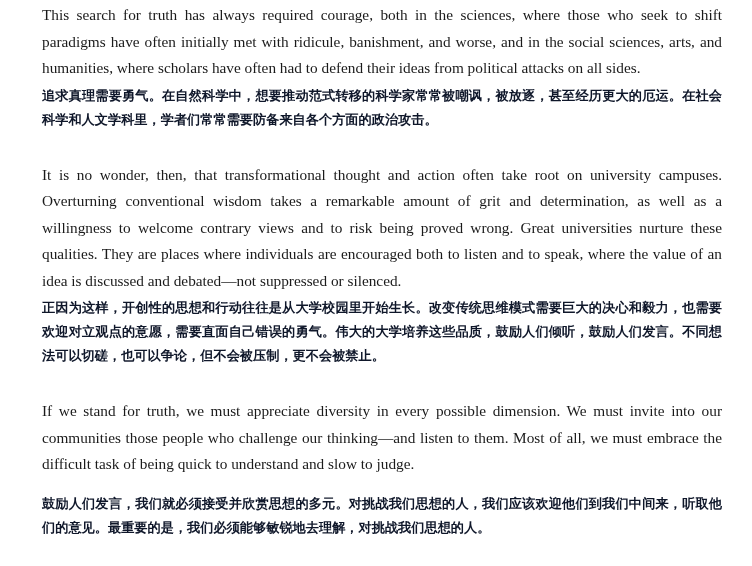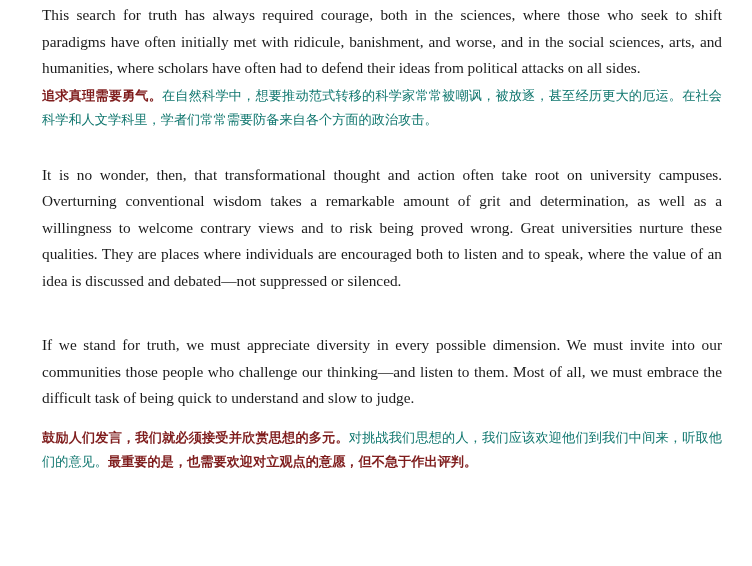--- a/index.html
+++ b/index.html
@@ -35,54 +35,57 @@
   }
   .zh {
     font-family: "DejaVu Sans", sans-serif;
     font-size: 13.2px;
     line-height: 24px;
     text-align: justify;
     color: #1a1a1a;
     margin: 0;
   }
   .zh .hl {
-    color: #7f1d1d;
+    color: #0f172a;
     font-weight: bold;
   }
   .zh .plain {
-    color: #0f766e;
-    font-weight: normal;
+    color: #0f172a;
+    font-weight: bold;
   }
   .gap-lg {
     height: 30px;
   }
   .block1 .en { margin-bottom: 2px; }
-  .block2 .en { margin-bottom: 8px; }
+  .block2 .en { margin-bottom: 2px; }
   .block3 .en { margin-bottom: 14px; }
 </style>
 </head>
 <body>
 
 <div class="page">
 
   <div class="para-block block1">
     <p class="en">This search for truth has always required courage, both in the sciences, where those who seek to shift paradigms have often initially met with ridicule, banishment, and worse, and in the social sciences, arts, and humanities, where scholars have often had to defend their ideas from political attacks on all sides.</p>
     <p class="zh">
       <span class="hl">追求真理需要勇气。</span><span class="plain">在自然科学中，想要推动范式转移的科学家常常被嘲讽，被放逐，甚至经历更大的厄运。在社会科学和人文学科里，学者们常常需要防备来自各个方面的政治攻击。</span>
     </p>
   </div>
 
   <div class="gap-lg"></div>
 
   <div class="para-block block2">
     <p class="en">It is no wonder, then, that transformational thought and action often take root on university campuses. Overturning conventional wisdom takes a remarkable amount of grit and determination, as well as a willingness to welcome contrary views and to risk being proved wrong. Great universities nurture these qualities. They are places where individuals are encouraged both to listen and to speak, where the value of an idea is discussed and debated—not suppressed or silenced.</p>
+    <p class="zh">
+      <span class="plain">正因为这样，开创性的思想和行动往往是从大学校园里开始生长。改变传统思维模式需要巨大的决心和毅力，也需要欢迎对立观点的意愿，需要直面自己错误的勇气。伟大的大学培养这些品质，鼓励人们倾听，鼓励人们发言。</span><span class="hl">不同想法可以切磋，也可以争论，但不会被压制，更不会被禁止。</span>
+    </p>
   </div>
 
   <div class="gap-lg"></div>
 
   <div class="para-block block3">
     <p class="en">If we stand for truth, we must appreciate diversity in every possible dimension. We must invite into our communities those people who challenge our thinking—and listen to them. Most of all, we must embrace the difficult task of being quick to understand and slow to judge.</p>
     <p class="zh">
-      <span class="hl">鼓励人们发言，我们就必须接受并欣赏思想的多元。</span><span class="plain">对挑战我们思想的人，我们应该欢迎他们到我们中间来，听取他们的意见。</span><span class="hl">最重要的是，也需要欢迎对立观点的意愿，但不急于作出评判。</span>
+      <span class="hl">鼓励人们发言，我们就必须接受并欣赏思想的多元。</span><span class="plain">对挑战我们思想的人，我们应该欢迎他们到我们中间来，听取他们的意见。</span><span class="hl">最重要的是，我们必须能够敏锐地去理解，对挑战我们思想的人。</span>
     </p>
   </div>
 
 </div>
 
 </body></html>

